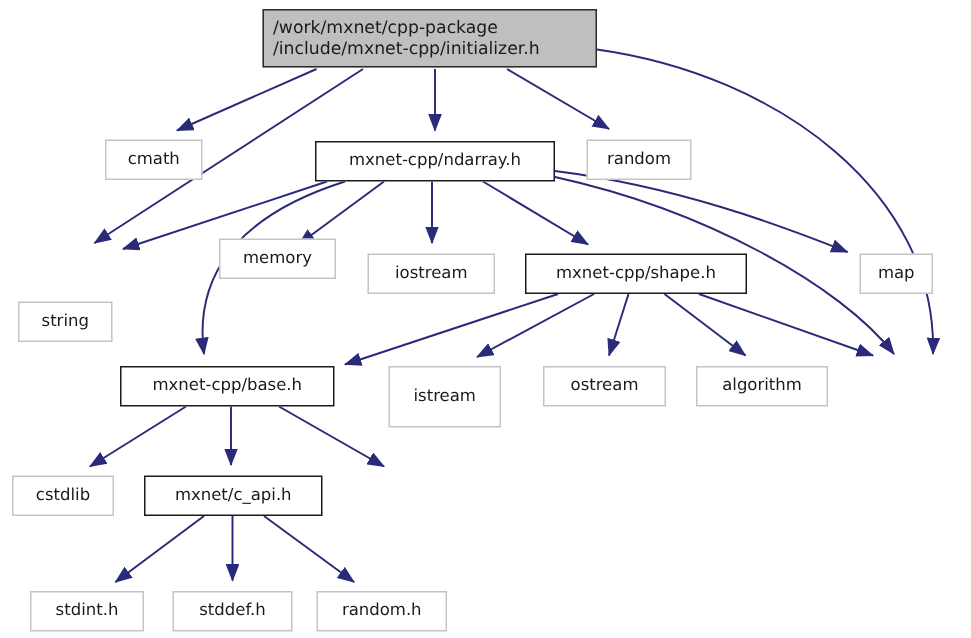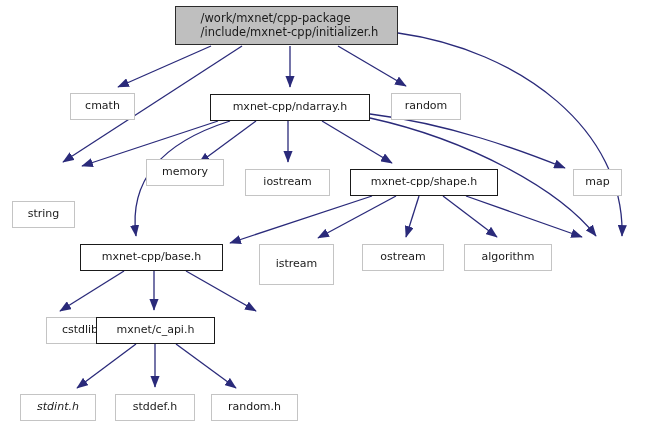--- a/index.html
+++ b/index.html
@@ -38,21 +38,21 @@
     user-select: none;
   }
   .node-box.emph {
     border: 1.6px solid #1a1a1a;
   }
   .node-box.root {
     background: #bfbfbf;
     border: 1.6px solid #2b2b2b;
     font-size: 11.5px;
     text-align: left;
-    justify-content: center;
+    justify-content: flex-start;
     padding-left: 6px;
   }
   .node-label {
     display: block;
   }
 </style>
 </head>
 <body>
 
 <div id="graph-root">
@@ -158,30 +158,30 @@
 
   <div class="node-box" style="left:464px; top:244px; width:88px; height:27px;">
     <span class="node-label">algorithm</span>
   </div>
 
   <div class="node-box" style="left:362px; top:244px; width:82px; height:27px;">
     <span class="node-label">ostream</span>
   </div>
 
 
-  <div class="node-box" style="left:8px; top:317px; width:68px; height:27px;margin-left:38px;">
+  <div class="node-box" style="left:8px; top:317px; width:68px; height:27px;">
     <span class="node-label">cstdlib</span>
   </div>
 
   <div class="node-box emph" style="left:96px; top:317px; width:119px; height:27px;">
     <span class="node-label">mxnet/c_api.h</span>
   </div>
 
 
-  <div class="node-box" style="left:20px; top:394px; width:76px; height:27px;font-style:italic;">
+  <div class="node-box" style="left:20px; top:394px; width:76px; height:27px;">
     <span class="node-label">stdint.h</span>
   </div>
 
   <div class="node-box" style="left:115px; top:394px; width:80px; height:27px;">
     <span class="node-label">stddef.h</span>
   </div>
 
   <div class="node-box" style="left:211px; top:394px; width:87px; height:27px;">
     <span class="node-label">random.h</span>
   </div>

